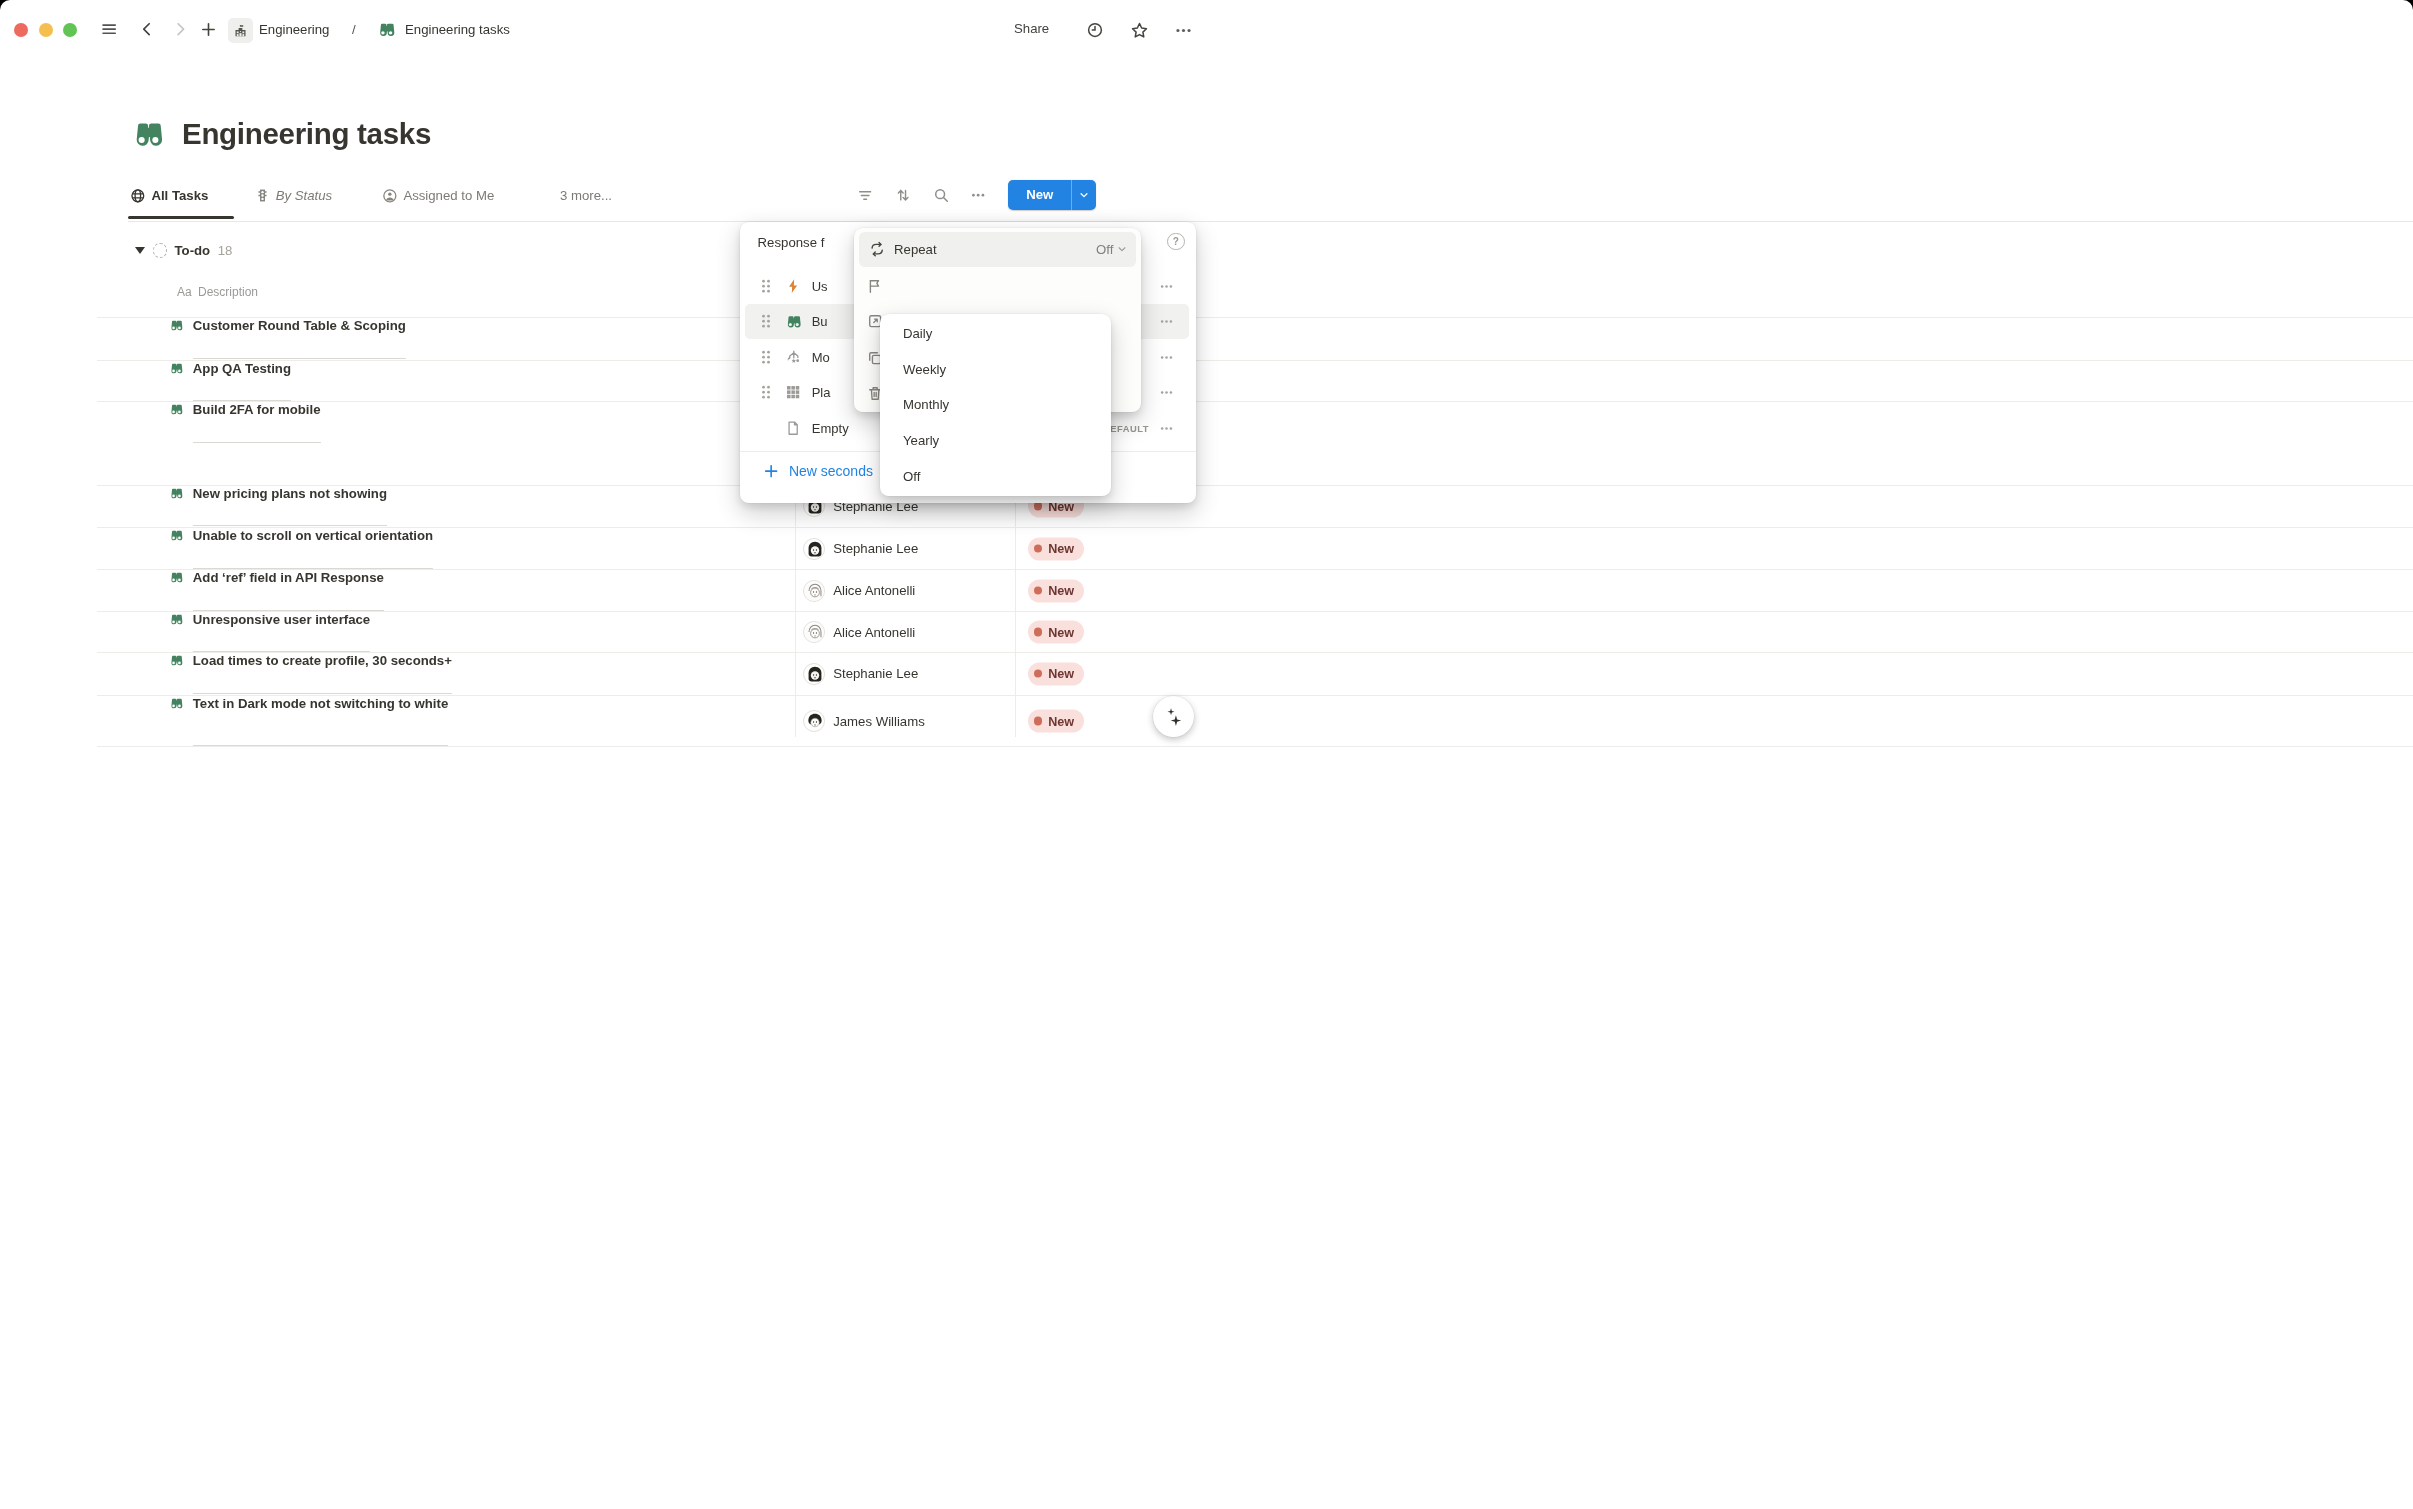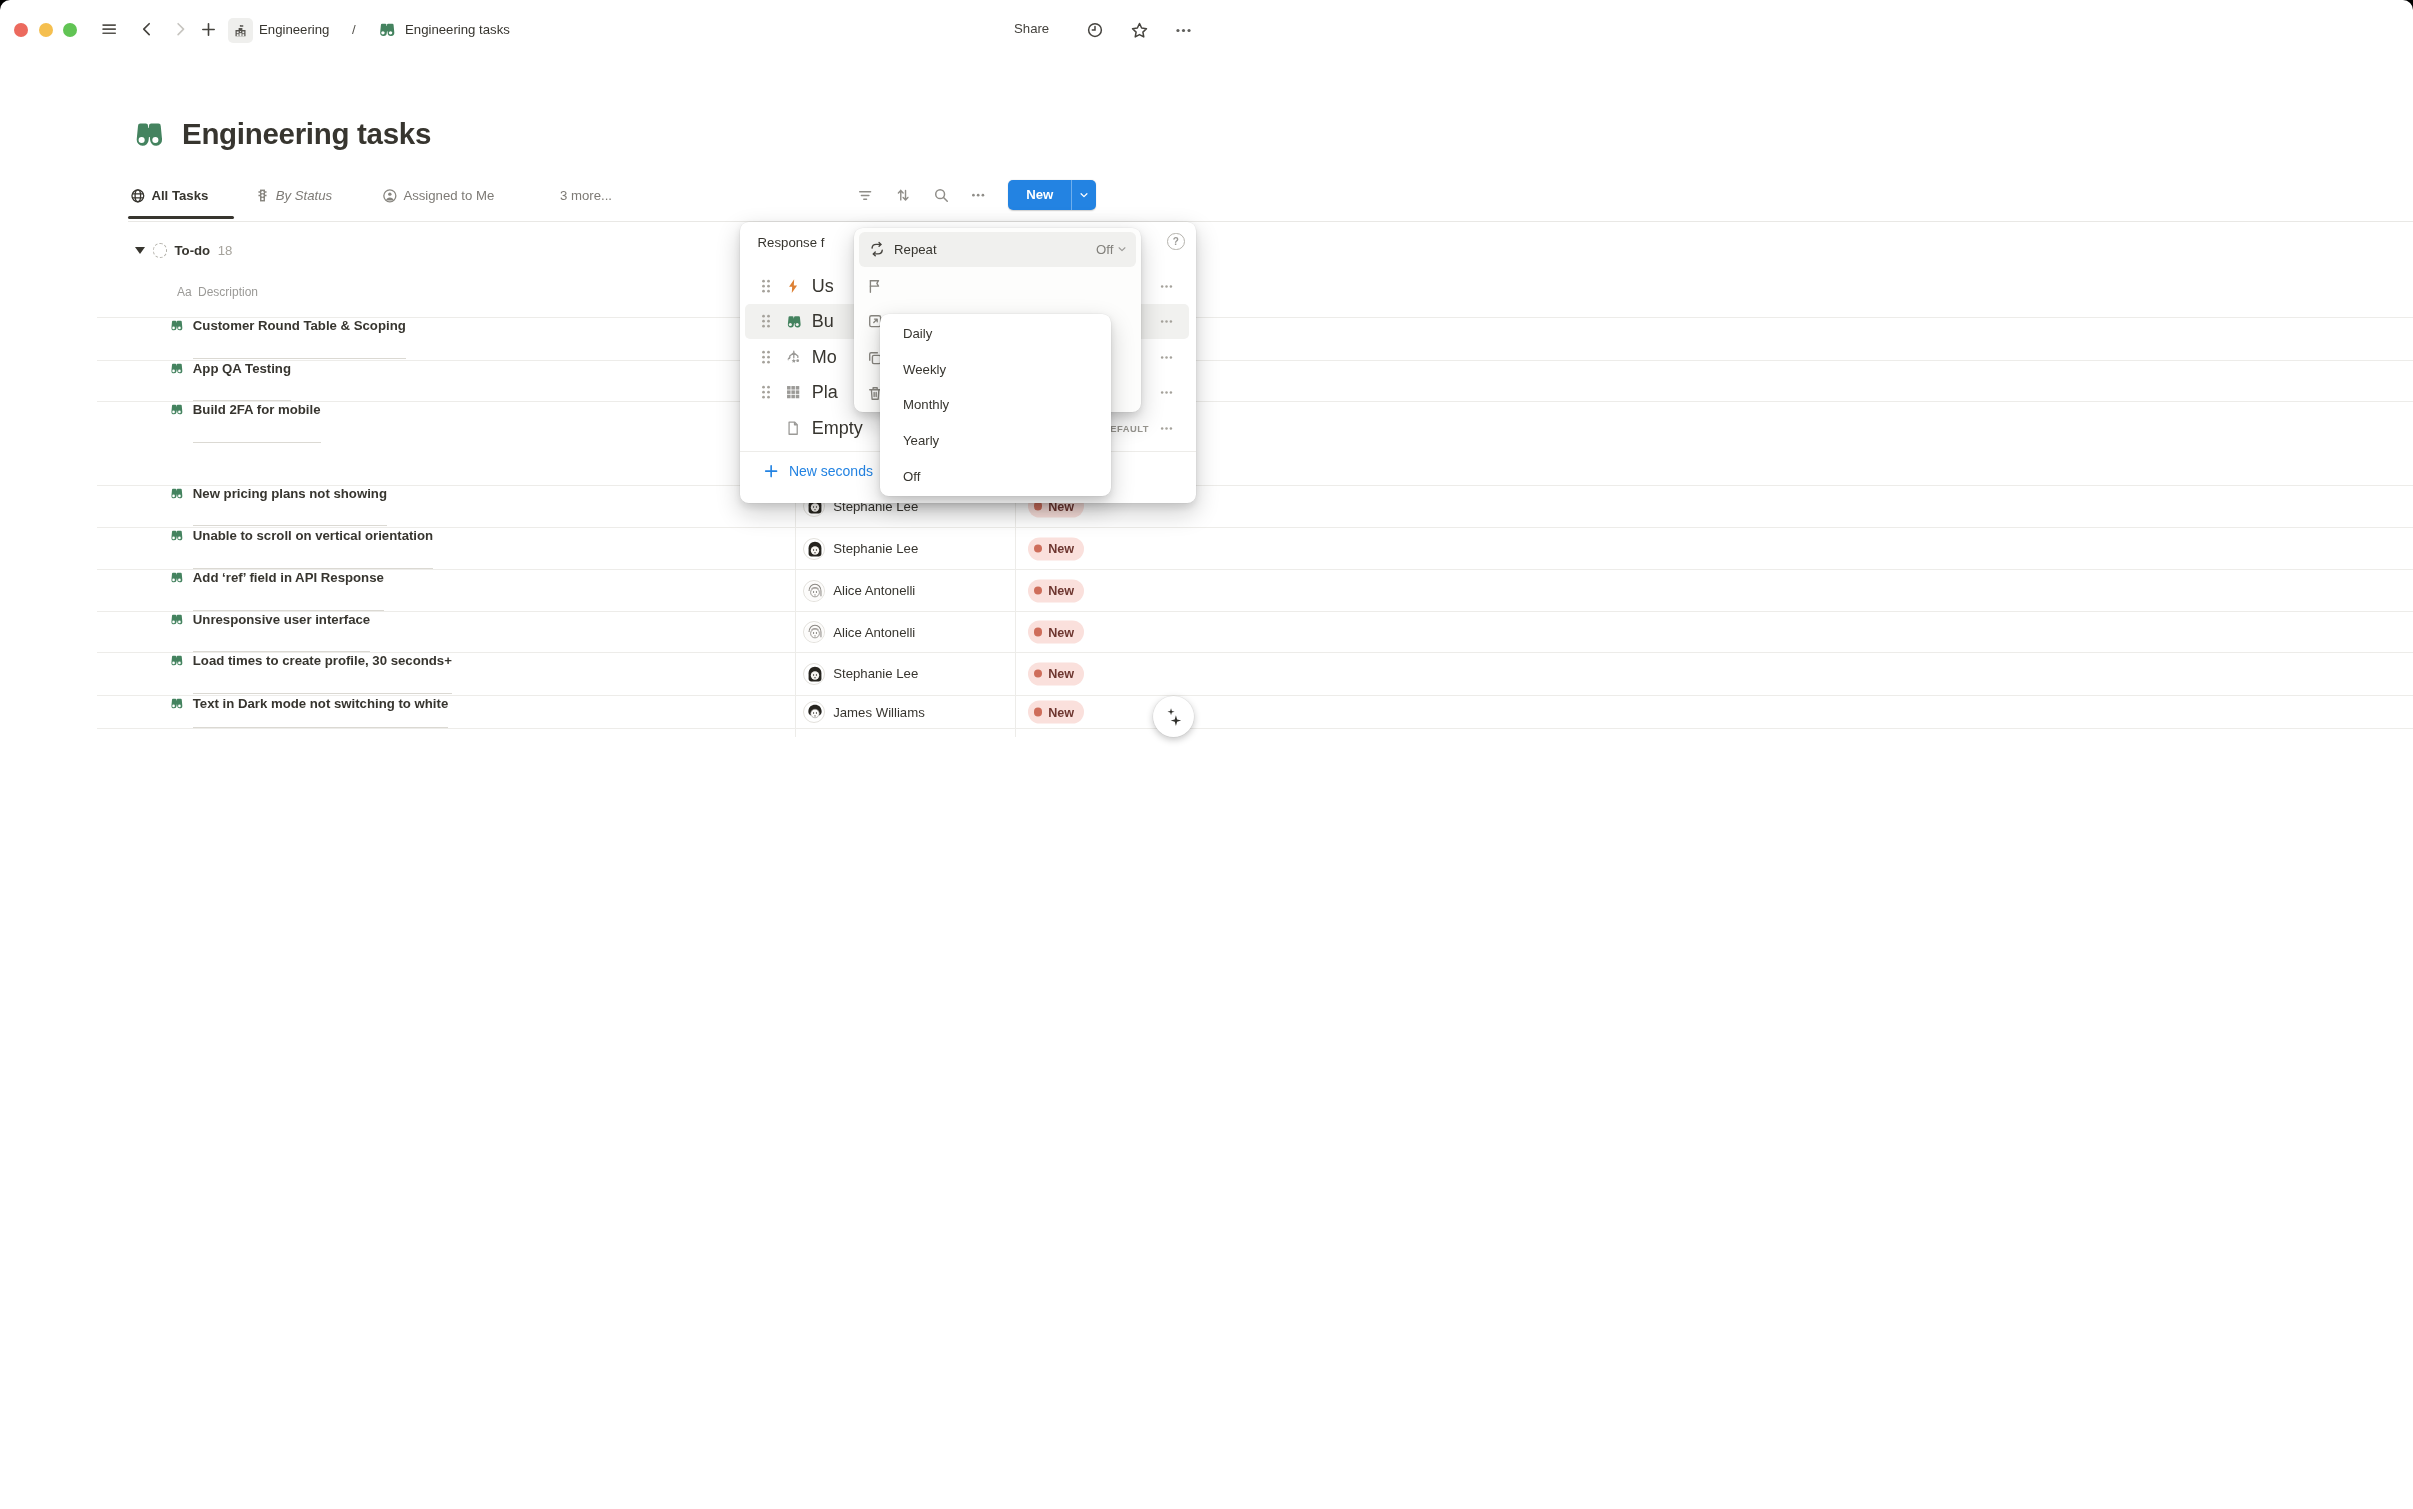--- a/index.html
+++ b/index.html
@@ -54,21 +54,21 @@
 
   
   .popup{background:#fff;border-radius:8.8px;box-shadow:0 0 0 0.6px rgba(15,15,15,.04),0 3.1px 7.5px rgba(15,15,15,.1),0 9.4px 25px rgba(15,15,15,.2);}
   .tpl-popup{position:absolute;left:740px;top:222px;width:456px;height:281px;z-index:10;}
   .tpl-heading{position:absolute;left:17.6px;top:12.6px;font-size:13.2px;font-weight:500;color:var(--text);white-space:nowrap;}
   .help-circle{position:absolute;right:11.3px;top:10.7px;width:17.6px;height:17.6px;border:1.3px solid #B5B3AD;border-radius:50%;color:#9B9A97;font-size:10px;font-weight:700;display:flex;align-items:center;justify-content:center;}
   .tpl-row{position:absolute;left:5px;width:444px;height:35px;display:flex;align-items:center;}
   .tpl-row.hl{background:#F1F1EF;border-radius:5px;}
   .drag{width:11.3px;margin-left:16.3px;color:#A5A29B;flex:none;}
   .tpl-ic{width:19px;margin-left:11.3px;display:flex;justify-content:center;flex:none;}
-  .tpl-name{margin-left:8.8px;font-size:18px;font-weight:500;color:var(--text);}
+  .tpl-name{margin-left:8.8px;font-size:13px;font-weight:500;color:var(--text);}
   .tpl-dots{position:absolute;right:15px;color:#A5A29B;}
   .default-tag{position:absolute;right:40px;font-size:9.4px;font-weight:600;letter-spacing:0.5px;color:#989690;}
   .tpl-divider{position:absolute;left:0;right:0;top:229px;height:0.6px;background:var(--line);}
   .newtpl{position:absolute;left:22.6px;top:241px;display:flex;align-items:center;gap:10px;color:var(--accent-blue);font-size:14px;}
 
   .ctx-menu{position:absolute;left:854px;top:228px;width:287px;height:184px;z-index:20;background:#FDFDFC;}
   .repeat-pill{position:absolute;left:5px;right:5px;top:3.8px;height:35px;background:#F0F0EE;border-radius:5.7px;display:flex;align-items:center;}
   .repeat-lbl{margin-left:8.8px;font-size:13.2px;color:var(--text);}
   .repeat-val{margin-left:auto;font-size:13.2px;color:#82807B;}
   .ctx-stub{position:absolute;left:12.6px;width:16.3px;height:16.3px;color:#87857F;}
@@ -414,21 +414,21 @@
           </svg>
       </span>
       <span>Stephanie Lee</span>
     </div>
     <div class="badge">
         <span class="dot"></span>
         <span class="btxt">New</span>
       </div>
   </div>
 
-  <div class="trow last" style="top:695px;height:34px;">
+  <div class="trow last" style="top:695px;height:52px;">
     <div class="cell-title">
       <svg width="15" height="15" viewBox="0 0 24 24" fill="var(--icon-green)">
           <path d="M5.2 4.5h4.9a1.6 1.6 0 0 1 1.6 1.6v1.2h.6V6.1a1.6 1.6 0 0 1 1.6-1.6h4.9a1.6 1.6 0 0 1 1.6 1.6l.9 9.3a4.1 4.1 0 1 1-8.2.4l-.2-2.1h-.6l-.2 2.1a4.1 4.1 0 1 1-8.2-.4l.9-9.3a1.6 1.6 0 0 1 1.6-1.6z"></path>
           <circle cx="7.3" cy="15.8" r="2.1" fill="#fff"></circle>
           <circle cx="16.7" cy="15.8" r="2.1" fill="#fff"></circle>
         </svg>
       <span class="task-txt">Text in Dark mode not switching to white</span>
     </div>
     <div class="cell-person">
       <span class="avatar">

